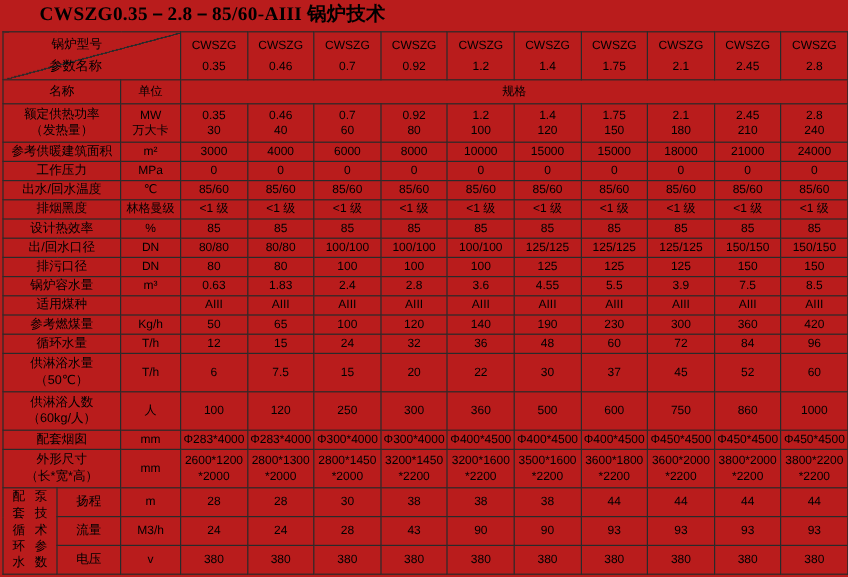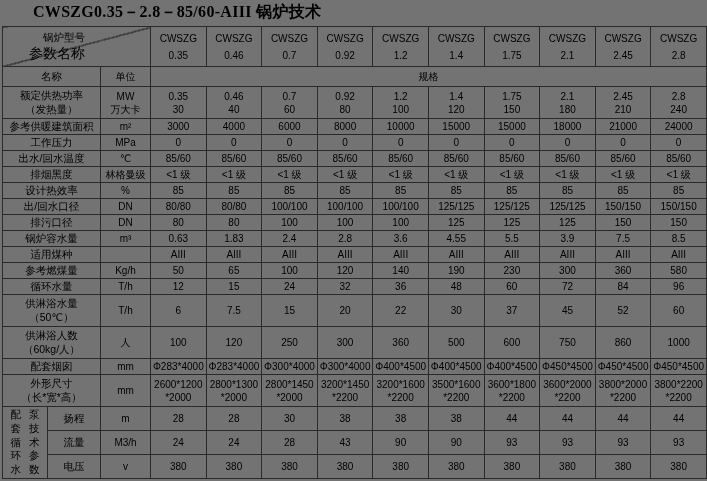--- a/index.html
+++ b/index.html
@@ -1,31 +1,31 @@
 <!DOCTYPE html>
 <html><head>
 <meta charset="utf-8">
 <style>
   html,body{margin:0;padding:0;background:#fff;}
   body{width:707px;height:481px;font-family:"Liberation Sans","DejaVu Sans",sans-serif;color:#000;overflow:hidden;}
-  .page{position:relative;width:707px;height:481px;background:#737373;}
+  .page{position:relative;width:707px;height:481px;background:#b91c1c;}
   .title{font-family:"Liberation Serif","DejaVu Serif",serif;font-weight:bold;font-size:16px;padding:2px 0 3px 33px;letter-spacing:0.3px;}
   table.spec{border-collapse:collapse;table-layout:fixed;margin-left:2px;width:704px;}
   td{border:1px solid #2a2a2a;text-align:center;vertical-align:middle;font-size:10px;padding:0 1px;white-space:pre-line;line-height:1.3;overflow:hidden;}
   .row-header{height:40px;padding-left:40px;}
   .row-sub{height:20px;}
   .tall{height:32px;}
   .short{height:16px;margin-left:22px;}
   .pump-row{height:24px;}
   .model-cell{line-height:1.7;font-size:10px;}
   .name-cell{font-size:10.5px;}
   .unit-cell{font-size:10px;}
   .diag{position:relative;background-image:linear-gradient(to bottom right,transparent calc(50% - 0.6px),#2a2a2a calc(50% - 0.6px),#2a2a2a calc(50% + 0.6px),transparent calc(50% + 0.6px));}
   .diag-top{position:absolute;top:4px;left:40px;font-size:10.5px;}
-  .diag-bottom{position:absolute;bottom:4px;left:26px;font-size:14px;}
+  .diag-bottom{position:absolute;bottom:4px;left:38px;font-size:11px;}
   .vlabel{display:flex;justify-content:center;gap:8px;}
   .vlabel span{white-space:pre-line;font-size:10.5px;line-height:1.32;}
   col.c1{width:45px;} col.c2{width:53px;} col.c3{width:50px;} col.cd{width:55.6px;}
 </style>
 </head>
 <body>
 
 <div class="page">
   <div class="title">CWSZG0.35－2.8－85/60-AIII 锅炉技术</div>
 
@@ -231,21 +231,21 @@
           <td class="unit-cell">Kg/h</td>
           <td>50</td>
           <td>65</td>
           <td>100</td>
           <td>120</td>
           <td>140</td>
           <td>190</td>
           <td>230</td>
           <td>300</td>
           <td>360</td>
-          <td>580</td>
+          <td>420</td>
         </tr>
         <tr class="short">
           <td colspan="2" class="name-cell">循环水量</td>
           <td class="unit-cell">T/h</td>
           <td>12</td>
           <td>15</td>
           <td>24</td>
           <td>32</td>
           <td>36</td>
           <td>48</td>

